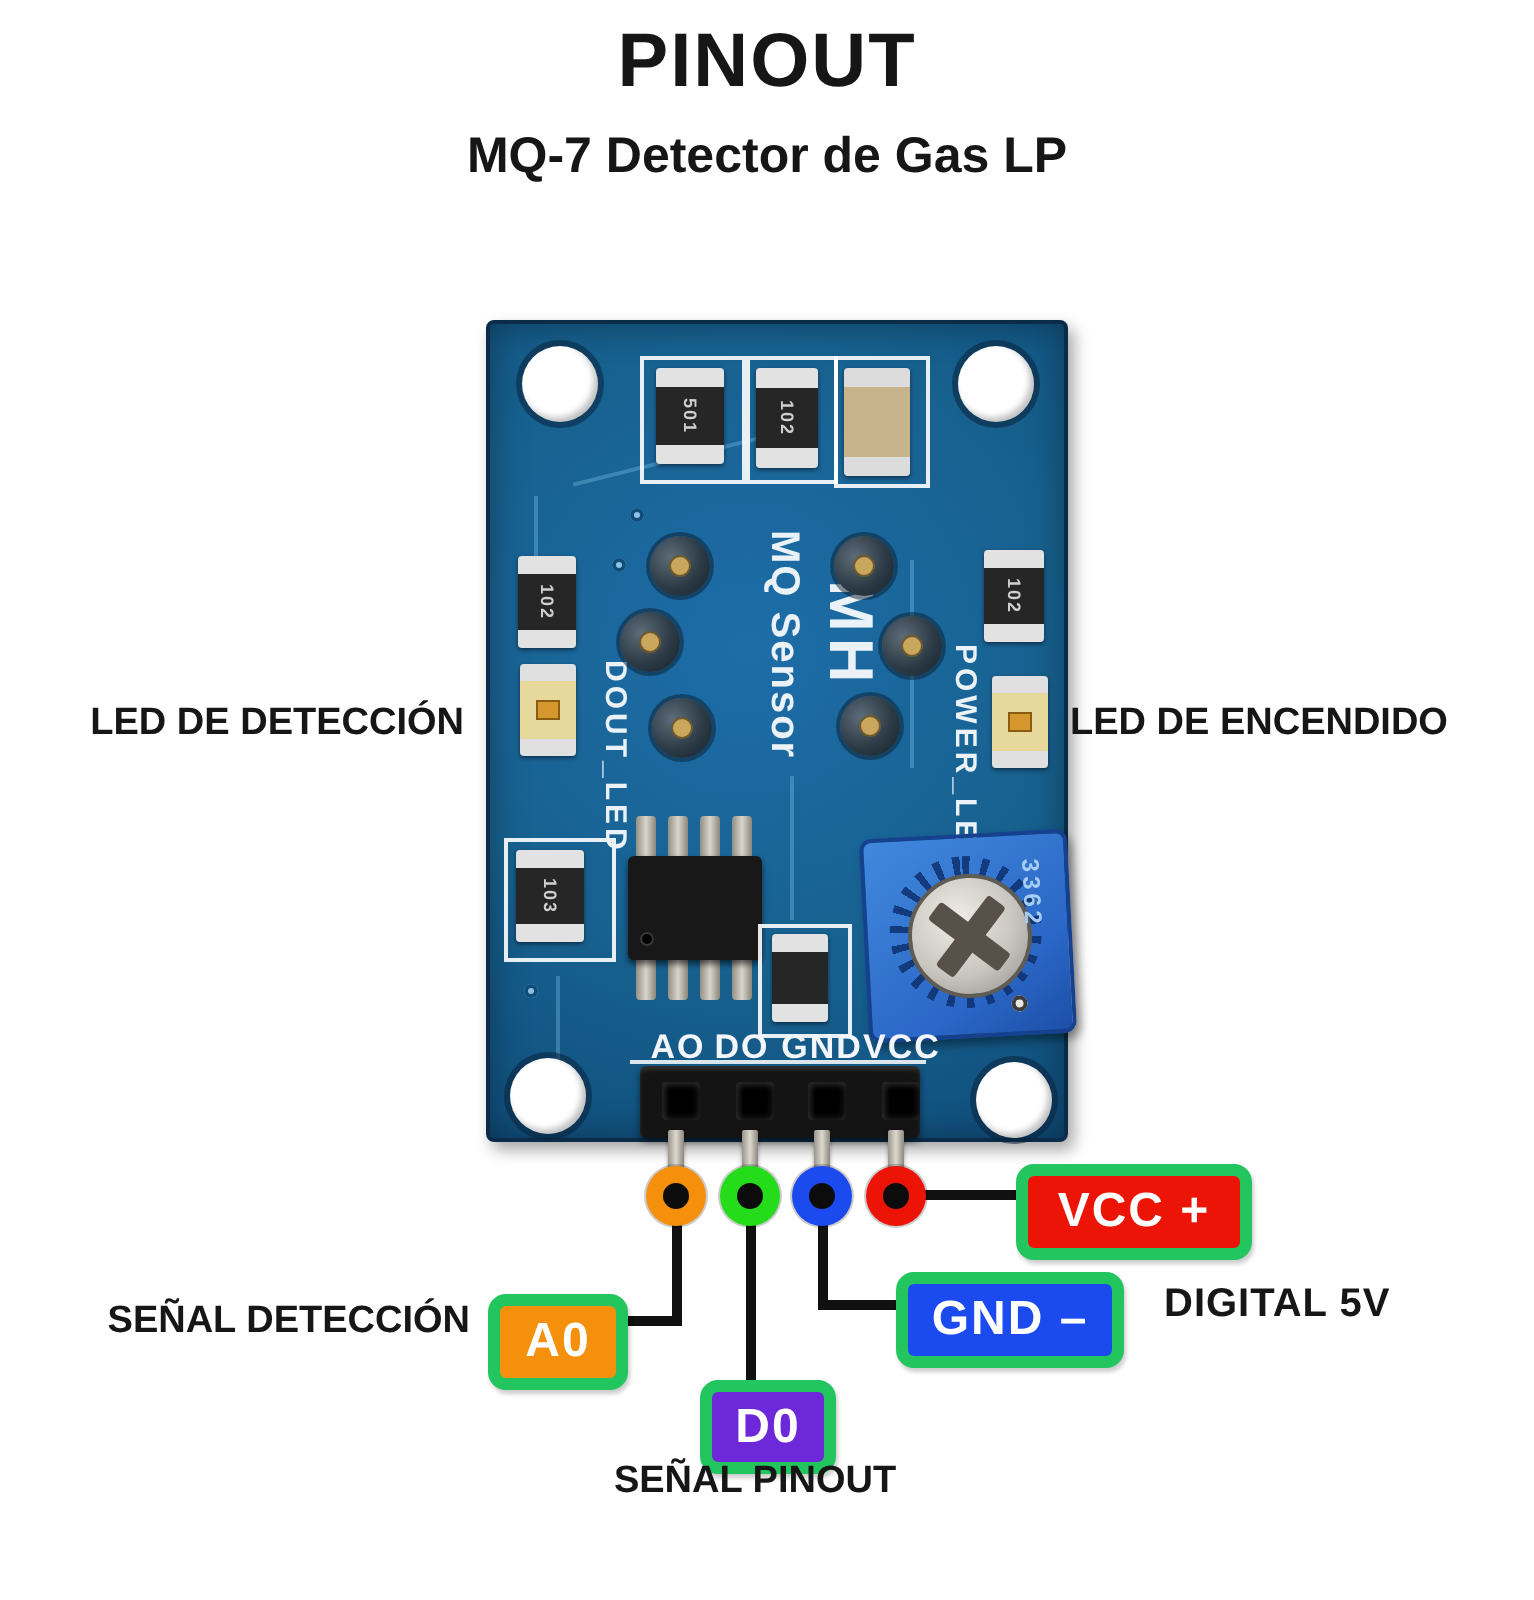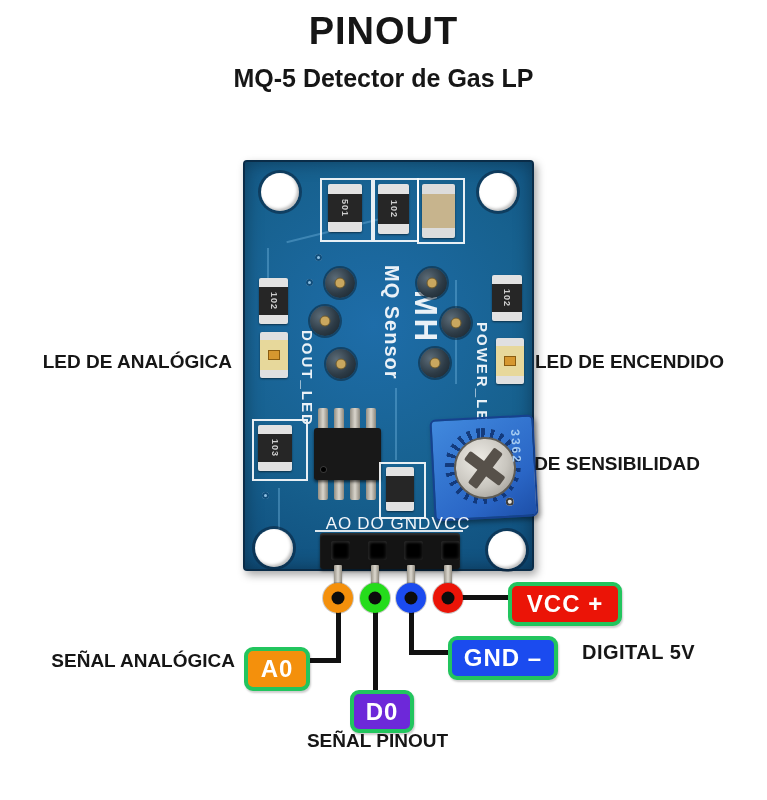--- a/index.html
+++ b/index.html
@@ -65,21 +65,21 @@
   .pot-dial{left:20px;top:18px;width:58px;height:58px;border-radius:50%;
     background:radial-gradient(circle at 40% 35%, #efede7 0%, #c9c6bf 55%, #928f88 100%);
     border:2px solid #5f5c55;}
   .pot-cross{left:50%;top:50%;width:100%;height:100%;transform:translate(-50%,-50%) rotate(40deg);}
   .pot-cross span{position:absolute;background:#57514a;border-radius:2px;}
   .pot-cross .h{left:7px;top:24px;width:44px;height:11px;}
   .pot-cross .v{left:24px;top:7px;width:11px;height:44px;}
   .pot-marking{left:76px;top:12px;writing-mode:vertical-rl;color:#a7cdf2;font-size:12px;font-weight:bold;letter-spacing:2px;}
   .pot-screw{left:70px;top:80px;width:8px;height:8px;border-radius:50%;background:#e8e6e0;box-shadow:inset 0 0 0 2px #3c3c3c;}
 
-  .pin-label{top:352px;transform:translateX(-50%);color:#f2f6fa;font-size:17px;font-weight:normal;letter-spacing:1px;}
+  .pin-label{top:352px;transform:translateX(-50%);color:#f2f6fa;font-size:17px;font-weight:bold;letter-spacing:1px;}
   .silk-header-line{left:70px;top:368px;width:148px;height:2px;background:rgba(255,255,255,.85);}
 
   .pin-header-bar{left:75px;top:371px;width:140px;height:36px;background:#141414;border-radius:3px;
     box-shadow:inset 0 2px 2px rgba(255,255,255,.12), 0 2px 3px rgba(0,0,0,.5);}
   .header-hole{top:8px;width:19px;height:19px;background:#000;border-radius:2px;box-shadow:inset 0 0 4px #333, inset 2px 2px 2px rgba(255,255,255,.08);}
 
   
   .pin{width:8px;height:36px;top:565px;border-radius:1px;
     background:linear-gradient(90deg,#9a958a,#dcd8cf,#8d887d);box-shadow:0 1px 2px rgba(0,0,0,.35);}
   .ring{width:30px;height:30px;border-radius:50%;top:583px;box-shadow:0 0 0 1px rgba(0,0,0,.2);}
@@ -87,41 +87,41 @@
     width:13px;height:13px;border-radius:50%;background:#0c0c0c;}
   .ring-a0{background:#F4900C;}
   .ring-d0{background:#25DC1B;}
   .ring-gnd{background:#1B4BEF;}
   .ring-vcc{background:#EB1407;}
 
   .wire{background:#111111;}
 
   
   .badge{display:flex;align-items:center;justify-content:center;
-    border:4px solid #22c55e;border-radius:9px;color:#ffffff;
+    border:6px solid #22c55e;border-radius:9px;color:#ffffff;
     font-weight:bold;letter-spacing:1px;box-shadow:1px 2px 2px rgba(0,0,0,.2);}
   .badge-a0{left:244px;top:647px;width:58px;height:36px;background:#F4900C;font-size:24px;}
   .badge-d0{left:350px;top:690px;width:56px;height:35px;background:#6d28d9;font-size:24px;}
   .badge-gnd{left:448px;top:636px;width:102px;height:36px;background:#1B4BEF;font-size:24px;}
   .badge-vcc{left:508px;top:582px;width:106px;height:36px;background:#EB1407;font-size:24px;}
 
   
   .callout{font-weight:bold;color:#161616;}
   .lbl-det{left:20px;top:351px;width:212px;text-align:right;font-size:19px;}
   .lbl-enc{left:535px;top:351px;font-size:19px;}
   .lbl-pot{left:524px;top:450px;width:186px;text-align:center;font-size:19px;line-height:27px;}
   .lbl-ana{left:20px;top:650px;width:215px;text-align:right;font-size:19px;}
   .lbl-volt{left:582px;top:641px;font-size:20px;letter-spacing:.5px;}
   .lbl-dig{left:300px;top:730px;width:155px;text-align:center;font-size:19px;}
 </style>
 </head>
 <body>
 
 <div class="abs title">PINOUT</div>
-<div class="abs subtitle">MQ-5 Detector de Gas LP</div>
+<div class="abs subtitle">MQ-7 Detector de Gas LP</div>
 
 <div class="abs board">
 
   <div class="trace" style="left:22px;top:86px;width:2px;height:64px;"></div>
   <div class="trace" style="left:40px;top:66px;width:110px;height:2px;transform:rotate(-14deg);"></div>
   <div class="trace" style="left:210px;top:118px;width:2px;height:104px;"></div>
   <div class="trace" style="left:33px;top:326px;width:2px;height:42px;"></div>
   <div class="trace" style="left:150px;top:226px;width:2px;height:72px;"></div>
   <div class="via" style="left:61px;top:117px;"></div>
   <div class="via" style="left:70px;top:92px;"></div>
@@ -229,20 +229,19 @@
 <div class="abs ring ring-a0" style="left:323px;"></div>
 <div class="abs ring ring-d0" style="left:360px;"></div>
 <div class="abs ring ring-gnd" style="left:396px;"></div>
 <div class="abs ring ring-vcc" style="left:433px;"></div>
 
 <div class="abs badge badge-a0">A0</div>
 <div class="abs badge badge-d0">D0</div>
 <div class="abs badge badge-gnd">GND –</div>
 <div class="abs badge badge-vcc">VCC +</div>
 
-<div class="abs callout lbl-det">LED DE ANALÓGICA</div>
+<div class="abs callout lbl-det">LED DE DETECCIÓN</div>
 <div class="abs callout lbl-enc">LED DE ENCENDIDO</div>
 <div class="abs callout lbl-pot">
-  <div>DE SENSIBILIDAD</div>
 </div>
-<div class="abs callout lbl-ana">SEÑAL ANALÓGICA</div>
+<div class="abs callout lbl-ana">SEÑAL DETECCIÓN</div>
 <div class="abs callout lbl-volt">DIGITAL 5V</div>
 <div class="abs callout lbl-dig">SEÑAL PINOUT</div>
 
 </body></html>

